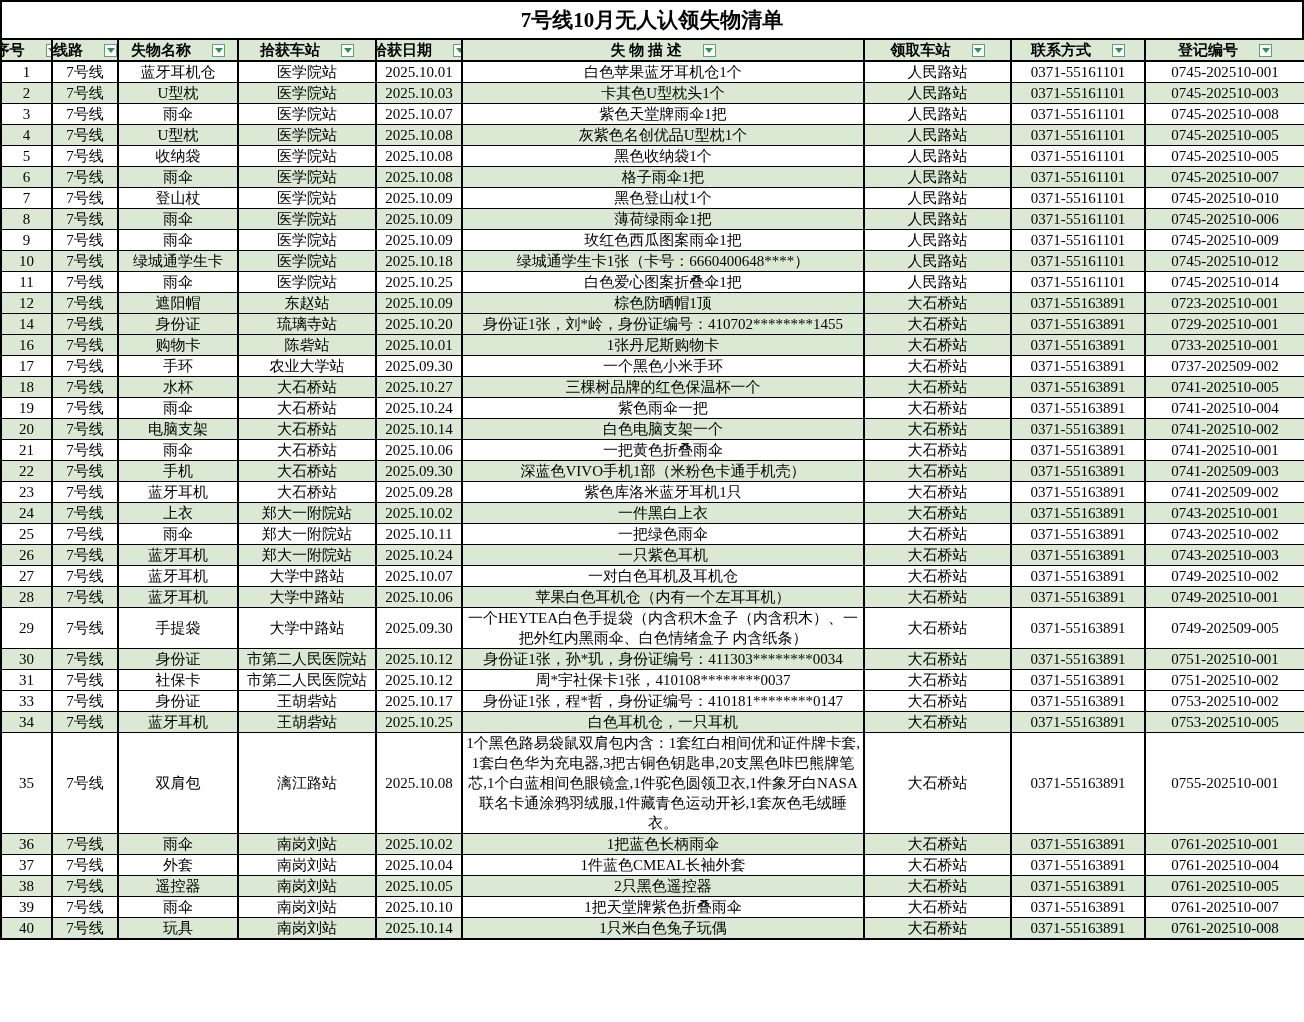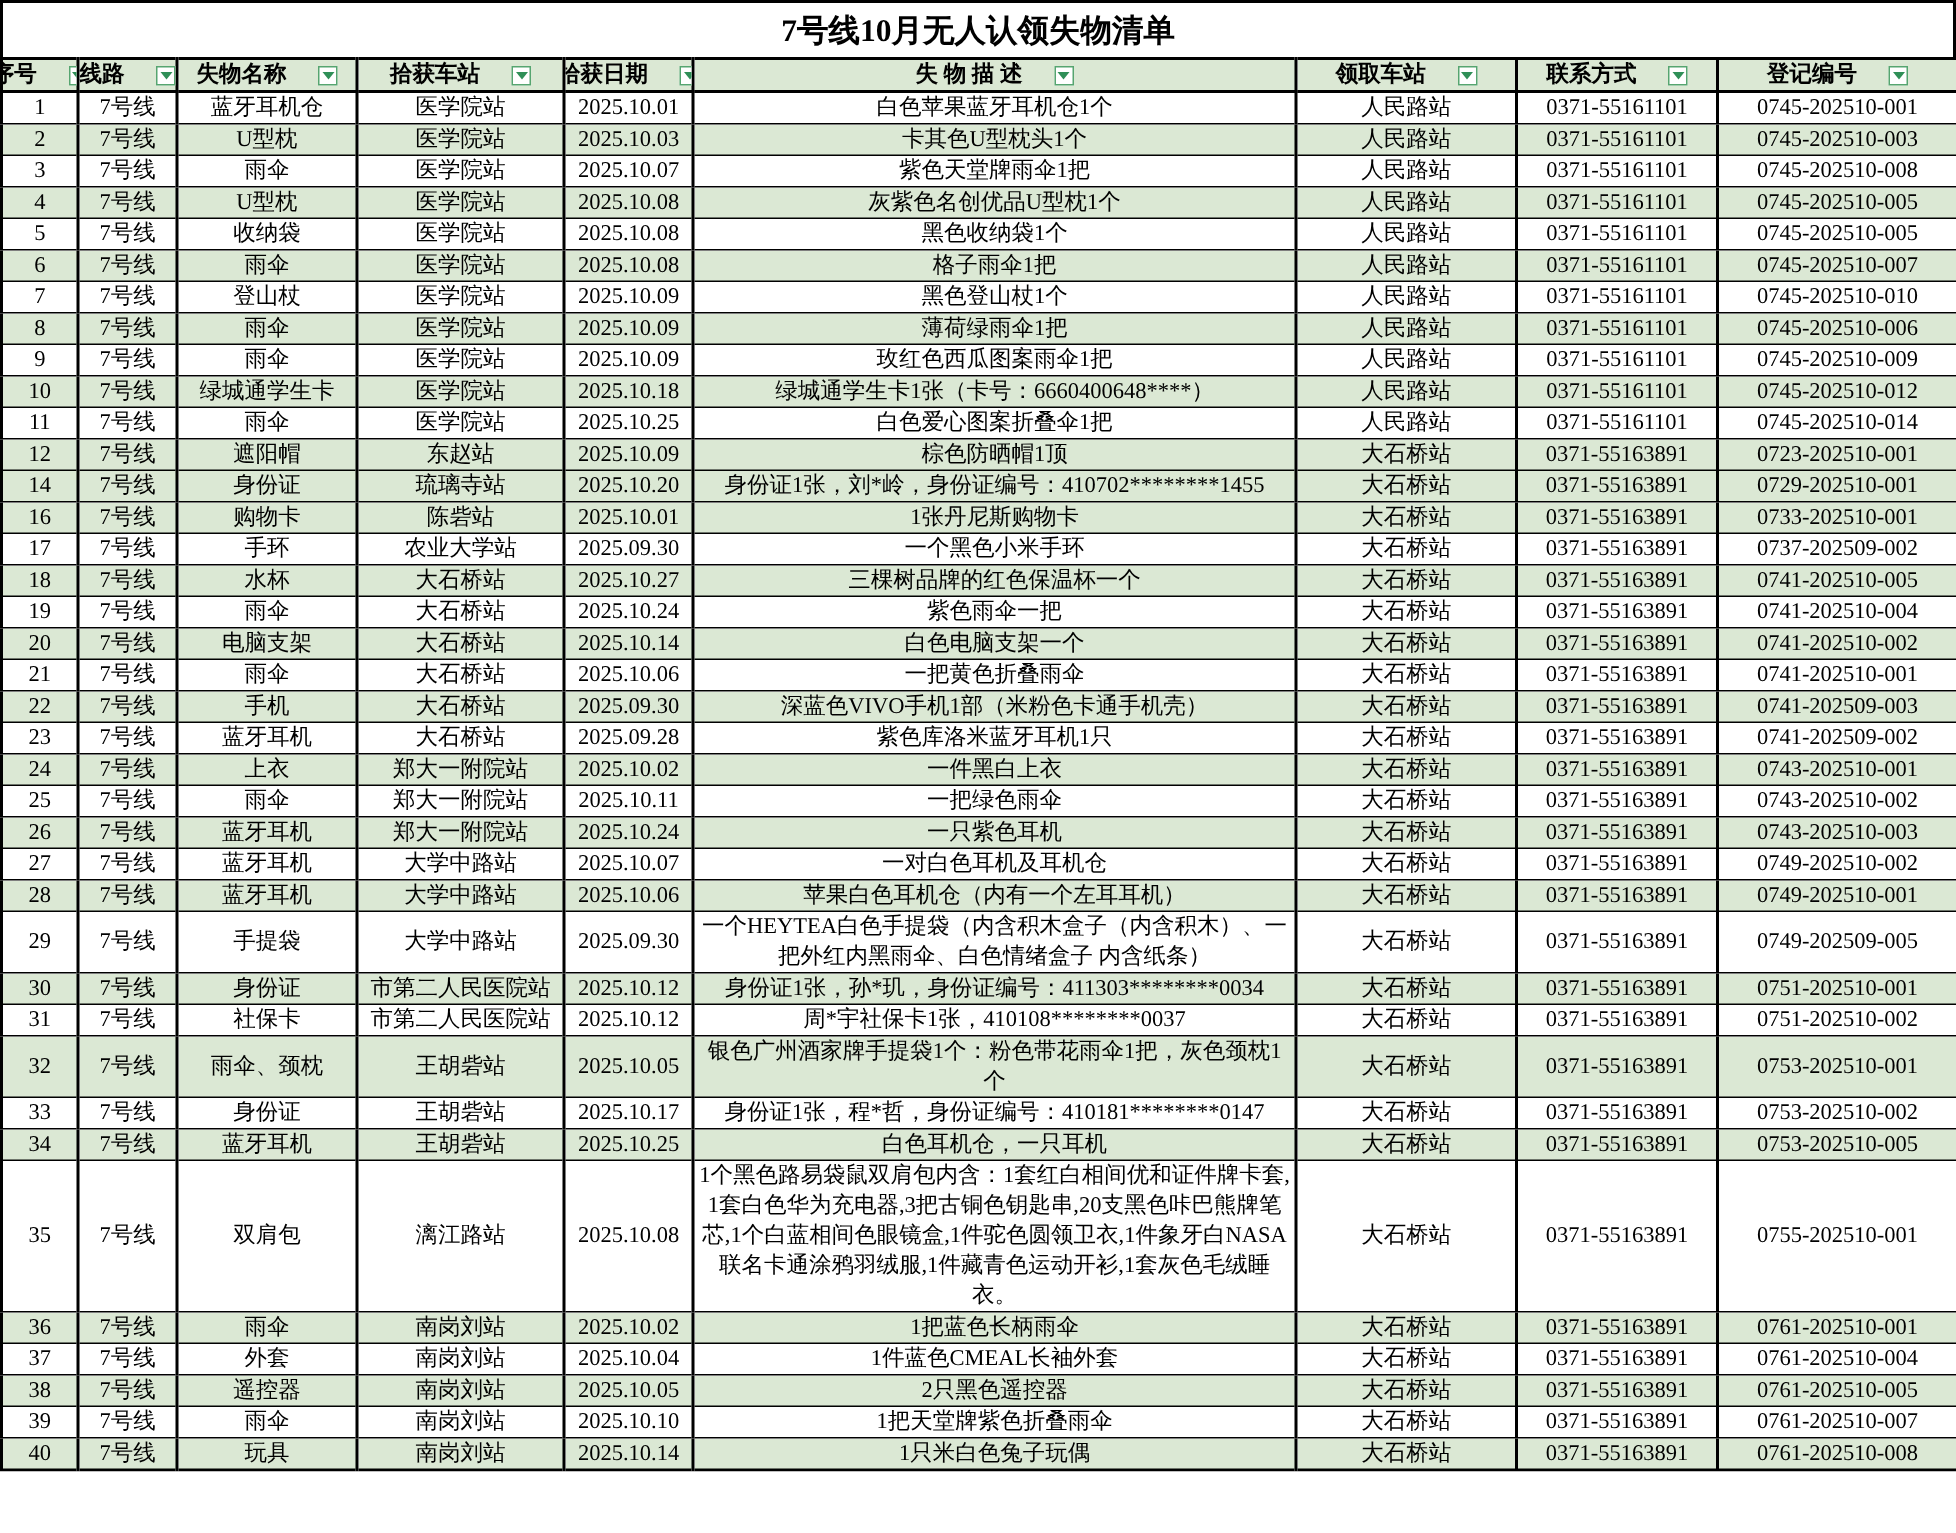--- a/index.html
+++ b/index.html
@@ -424,31 +424,20 @@
           <td>31</td>
           <td>7号线</td>
           <td>社保卡</td>
           <td>市第二人民医院站</td>
           <td>2025.10.12</td>
           <td>周*宇社保卡1张，410108********0037</td>
           <td>大石桥站</td>
           <td>0371-55163891</td>
           <td>0751-202510-002</td>
         </tr>
-        <tr class="alt">
-          <td>32</td>
-          <td>7号线</td>
-          <td>雨伞、颈枕</td>
-          <td>王胡砦站</td>
-          <td>2025.10.05</td>
-          <td>银色广州酒家牌手提袋1个：粉色带花雨伞1把，灰色颈枕1个</td>
-          <td>大石桥站</td>
-          <td>0371-55163891</td>
-          <td>0753-202510-001</td>
-        </tr>
         <tr>
           <td>33</td>
           <td>7号线</td>
           <td>身份证</td>
           <td>王胡砦站</td>
           <td>2025.10.17</td>
           <td>身份证1张，程*哲，身份证编号：410181********0147</td>
           <td>大石桥站</td>
           <td>0371-55163891</td>
           <td>0753-202510-002</td>

